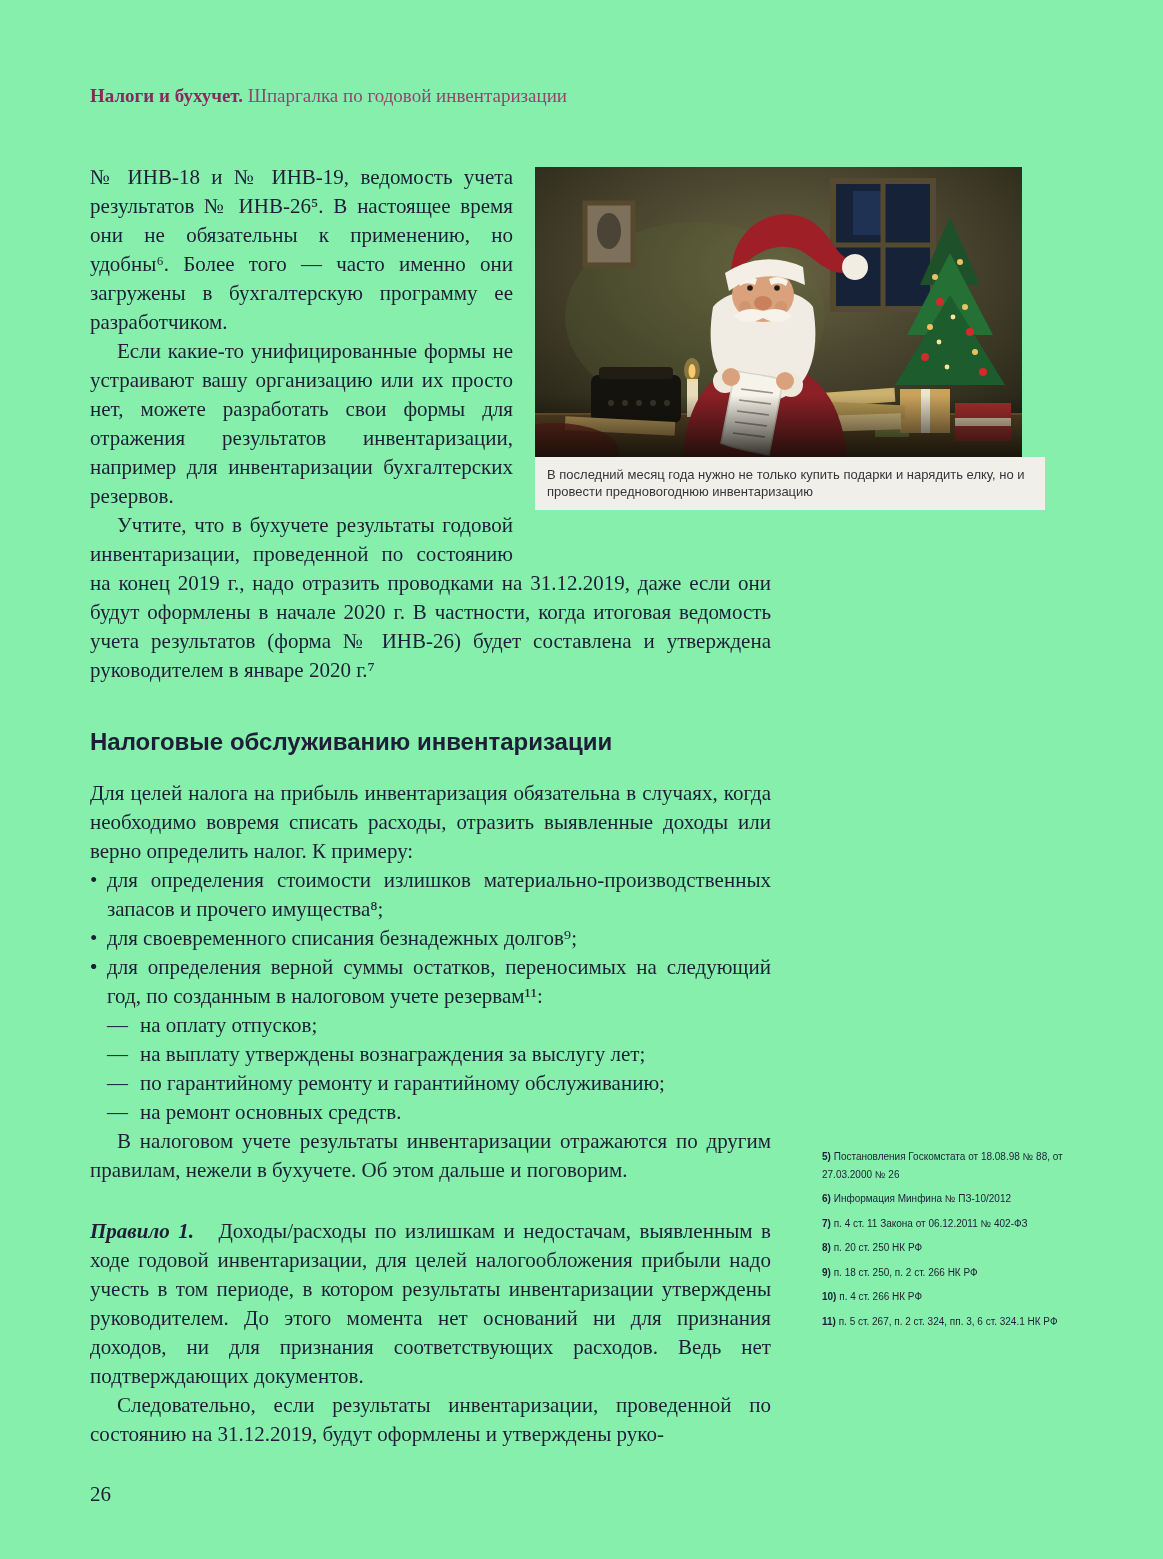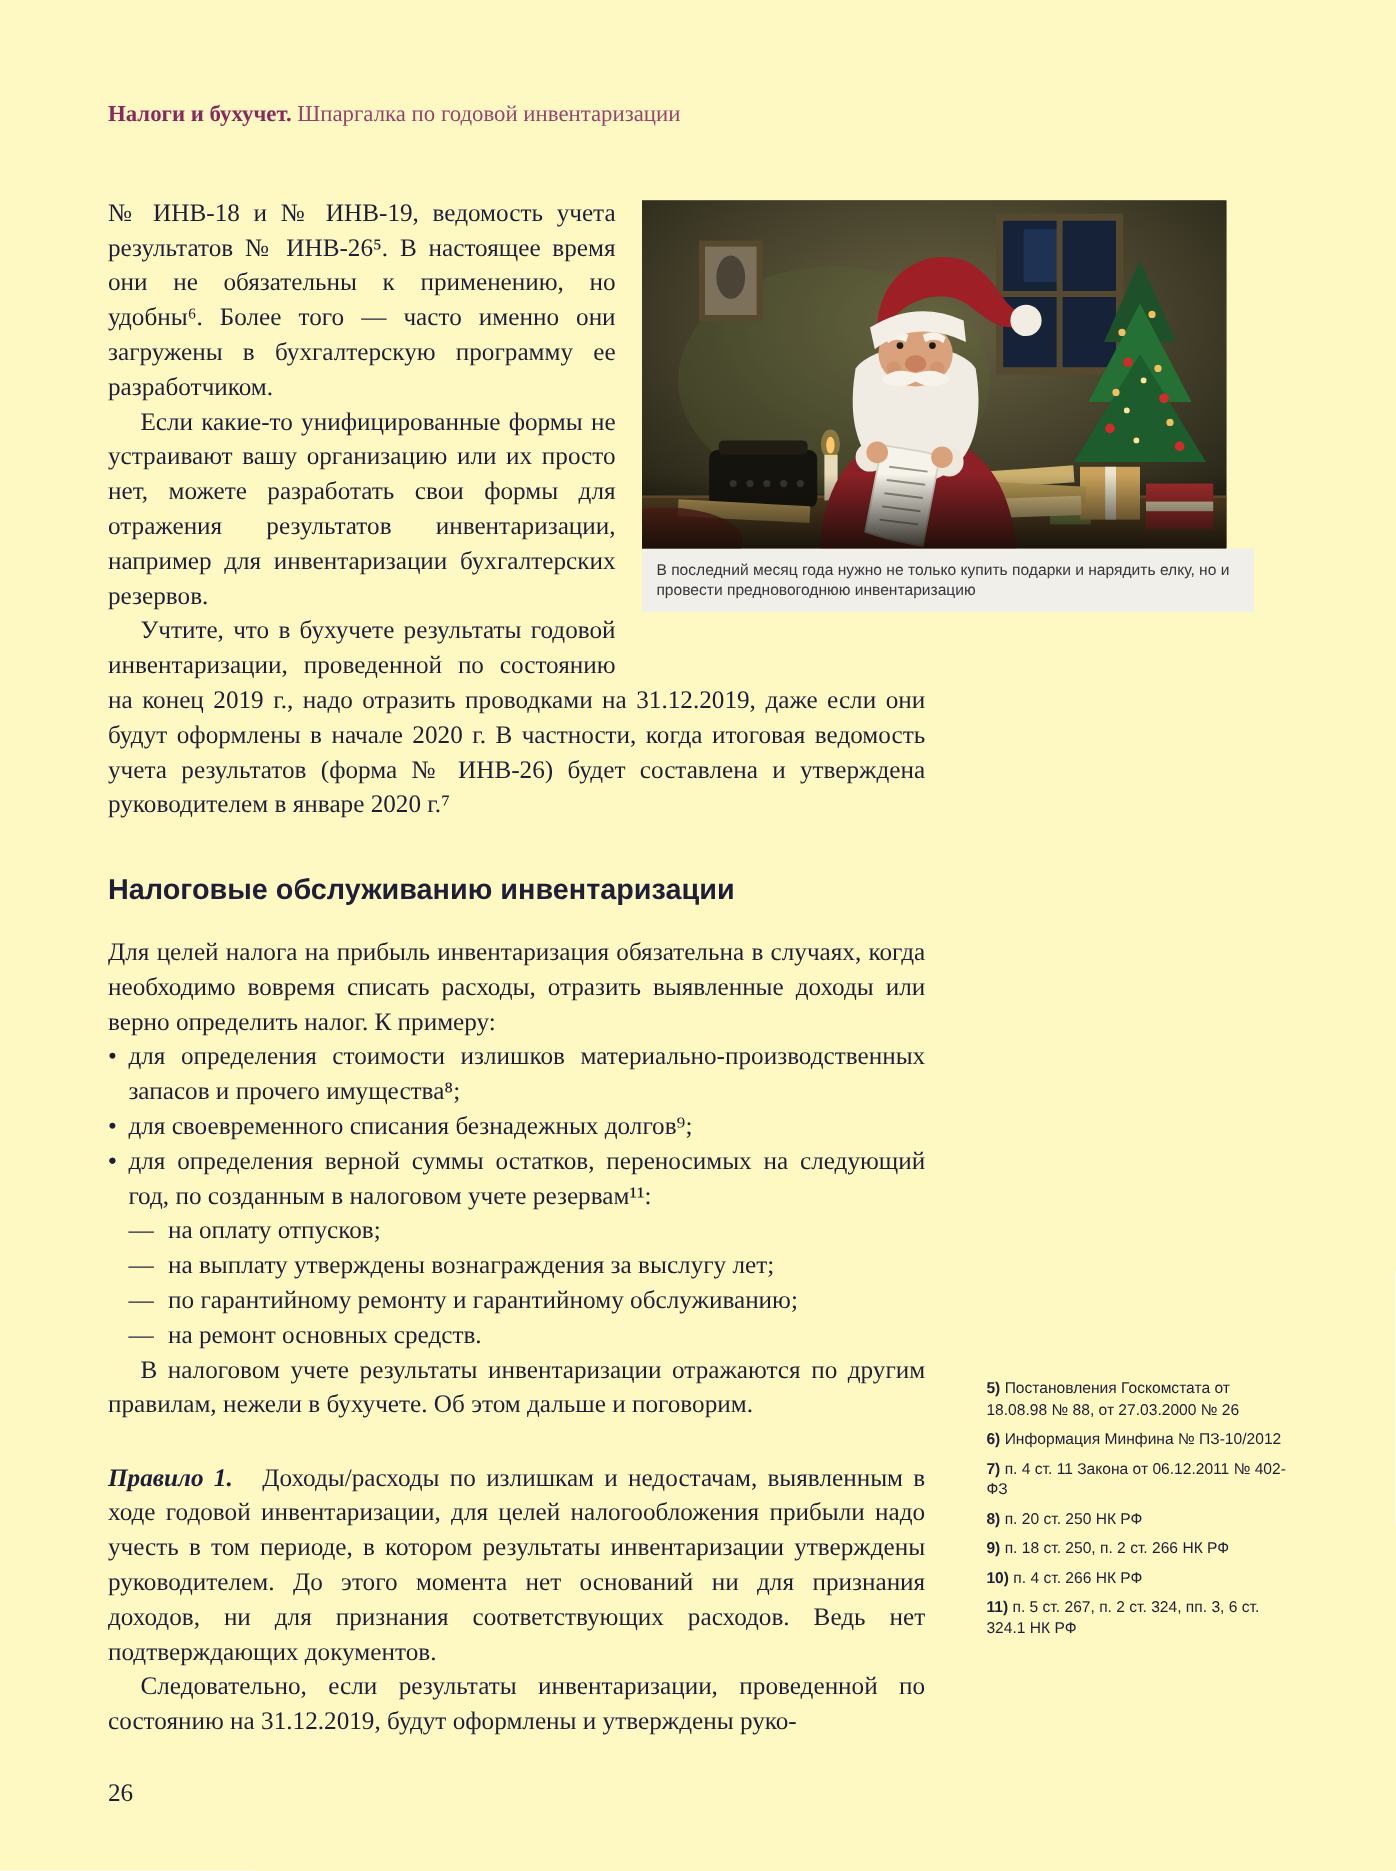--- a/index.html
+++ b/index.html
@@ -2,21 +2,21 @@
 <html lang="ru"><head>
 <meta charset="utf-8">
 <style>
   * { margin:0; padding:0; box-sizing:border-box; }
   html,body { background:#ffffff; }
   body {
     width:1163px; height:1559px; position:relative;
     font-family:"Liberation Serif", serif;
     color:#1e1e38;
   }
-  .page { position:absolute; inset:0; background:#fef9c3; overflow:hidden; }
+  .page { position:absolute; inset:0; background:#86efac; overflow:hidden; }
 
   
   .running-head { position:absolute; left:90px; top:84px; font-size:19px; line-height:24px; }
   .running-head .brand { font-weight:bold; color:#88295d; }
   .running-head .subtitle { color:#96446f; }
 
   
   .main-col {
     position:absolute; left:90px; top:163px; width:681px;
     font-size:21px; line-height:29px; text-align:justify;
@@ -51,21 +51,21 @@
   .dash-item { position:relative; padding-left:50px; }
   .dash-item .marker { position:absolute; left:17px; }
 
   .rule { margin-top:32px; }
   .rule-label { font-weight:bold; font-style:italic; padding-right:16px; }
 
   
   .footnotes {
     position:absolute; left:822px; top:1148px; width:252px;
     font-family:"Liberation Sans", sans-serif;
-    font-size:13px; line-height:17.5px; color:#1e1e38;
+    font-size:10px; line-height:17.5px; color:#1e1e38;
   }
   .fn { margin-bottom:7px; }
   .fn .fn-num { font-weight:bold; }
 
   .page-number {
     position:absolute; left:90px; top:1482px;
     font-size:21px; color:#1e1e38;
   }
 </style>
 </head>

